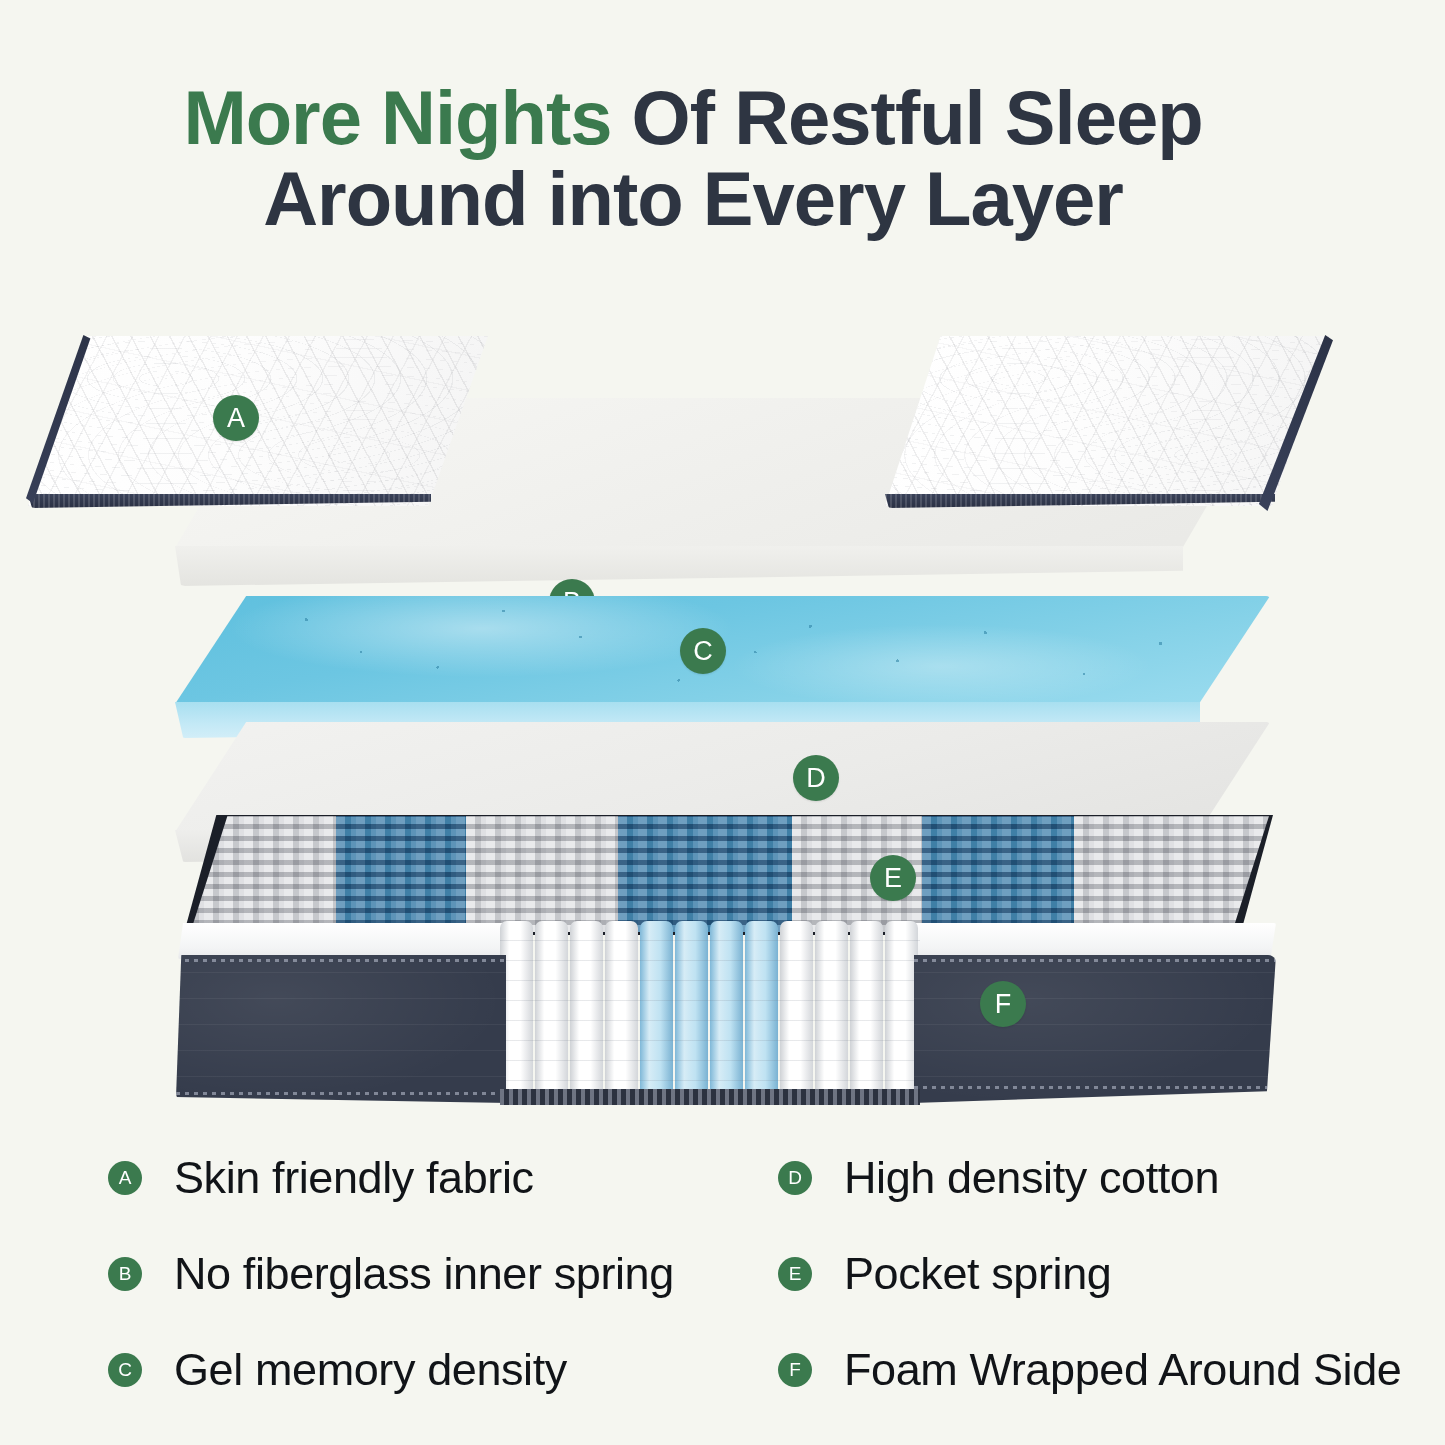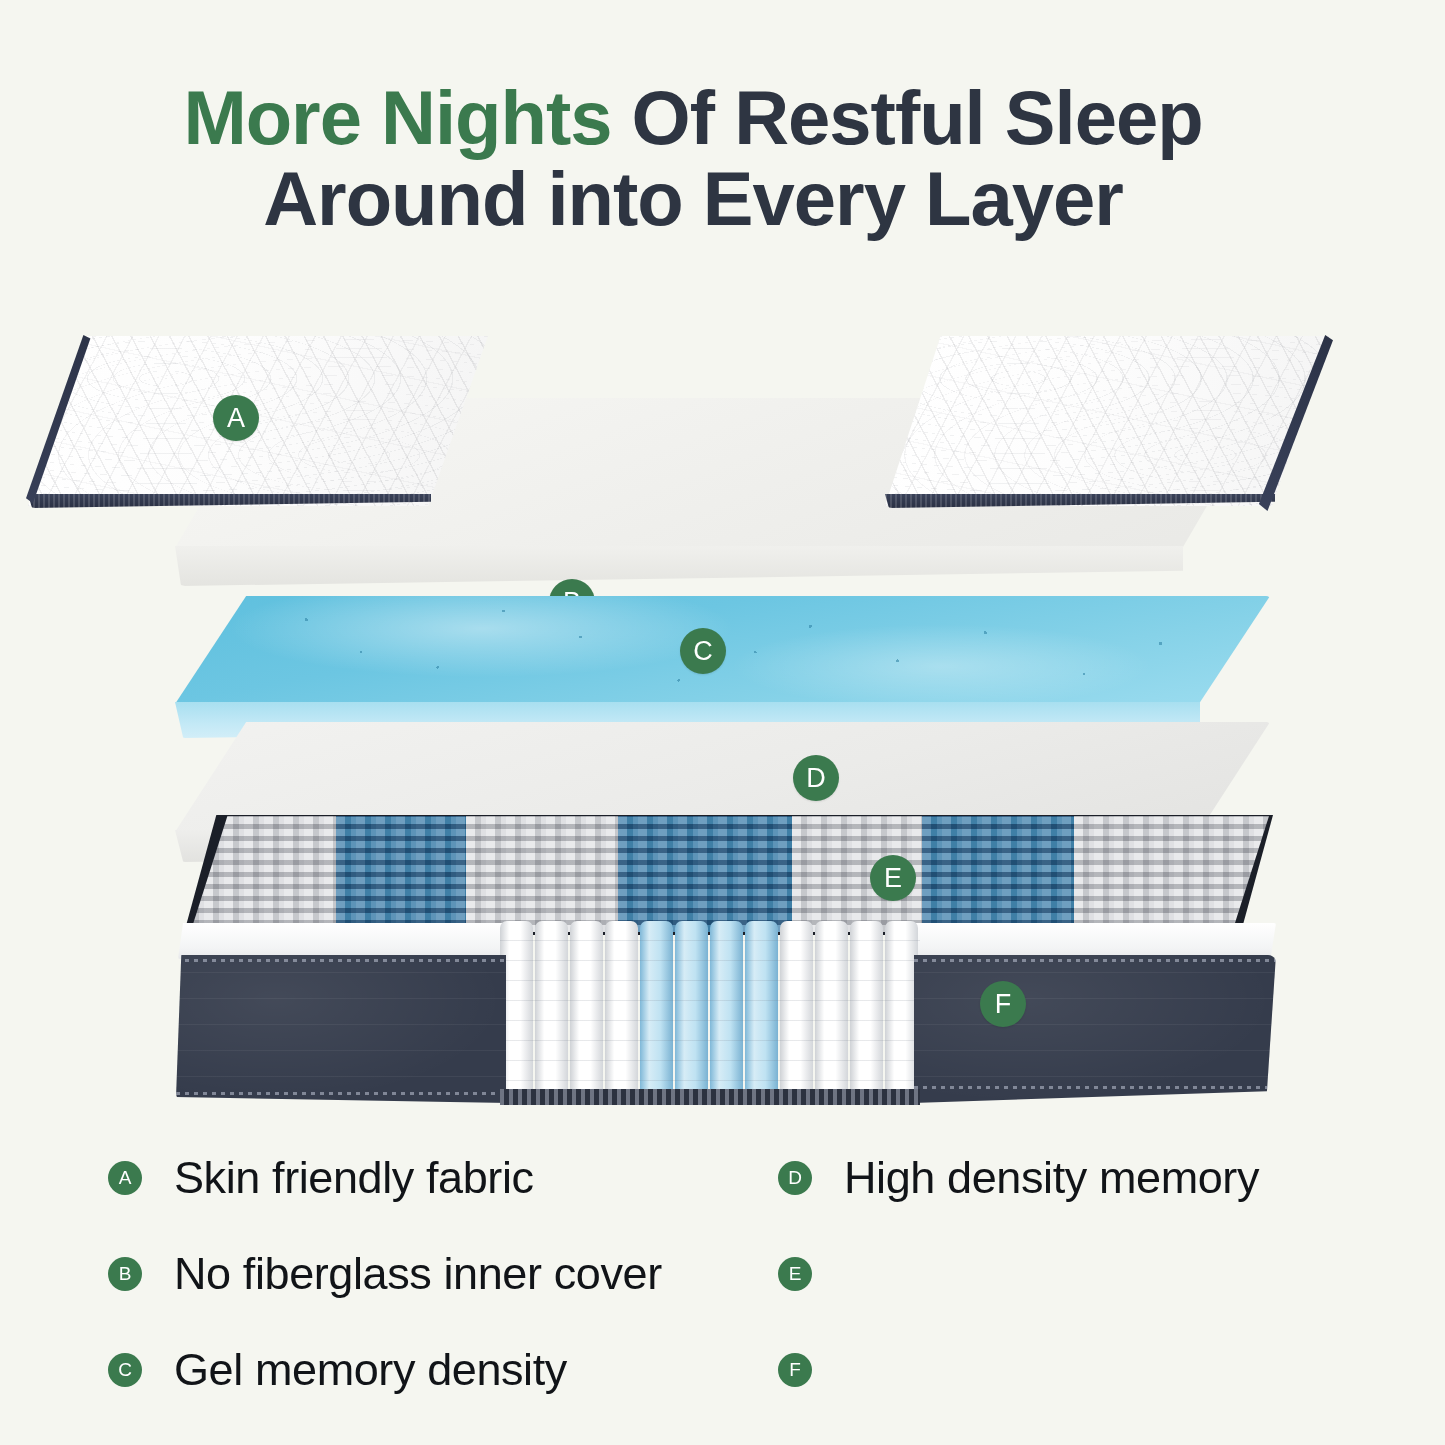--- a/index.html
+++ b/index.html
@@ -330,33 +330,35 @@
 
 <div id="legend">
 
   <div class="lcol" id="lcol-left">
     <div class="litem">
       <span class="lbadge">A</span>
       <span class="ltext">Skin friendly fabric</span>
     </div>
     <div class="litem">
       <span class="lbadge">B</span>
-      <span class="ltext">No fiberglass inner cover</span>
+      <span class="ltext">No fiberglass inner spring</span>
     </div>
     <div class="litem">
       <span class="lbadge">C</span>
       <span class="ltext">Gel memory density</span>
     </div>
   </div>
 
   <div class="lcol" id="lcol-right">
     <div class="litem">
       <span class="lbadge">D</span>
-      <span class="ltext">High density memory</span>
+      <span class="ltext">High density cotton</span>
     </div>
     <div class="litem">
       <span class="lbadge">E</span>
+      <span class="ltext">Pocket spring</span>
     </div>
     <div class="litem">
       <span class="lbadge">F</span>
+      <span class="ltext">Foam Wrapped Around Side</span>
     </div>
   </div>
 </div>
 
 </body></html>

